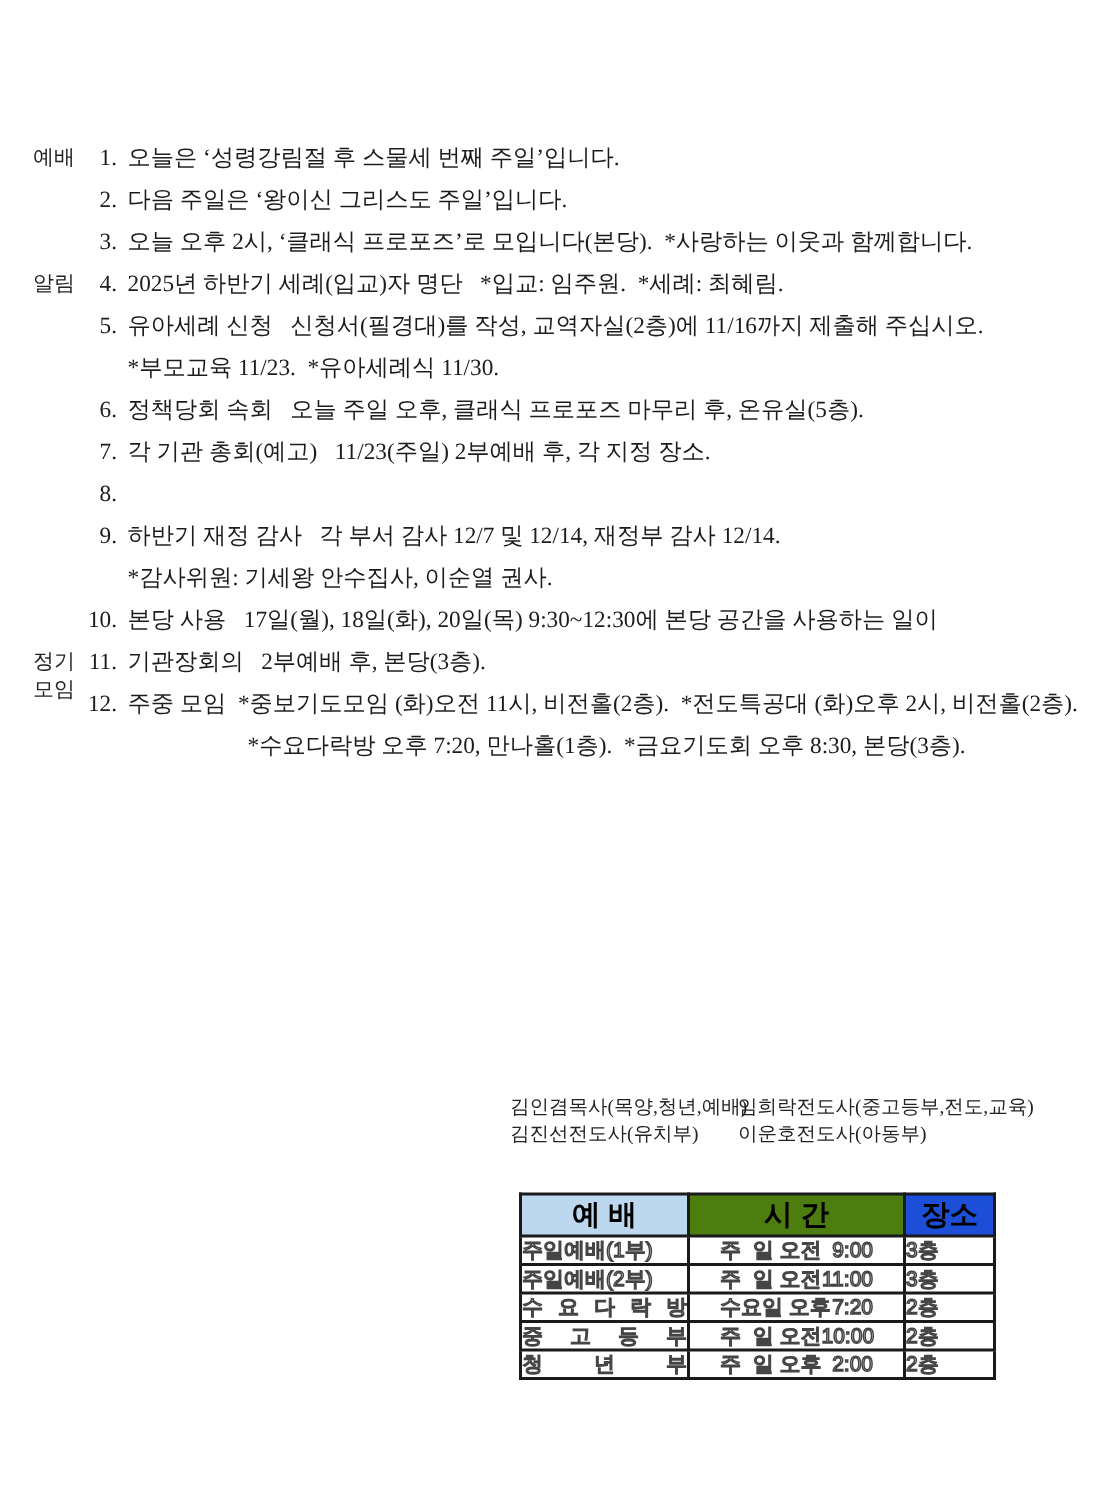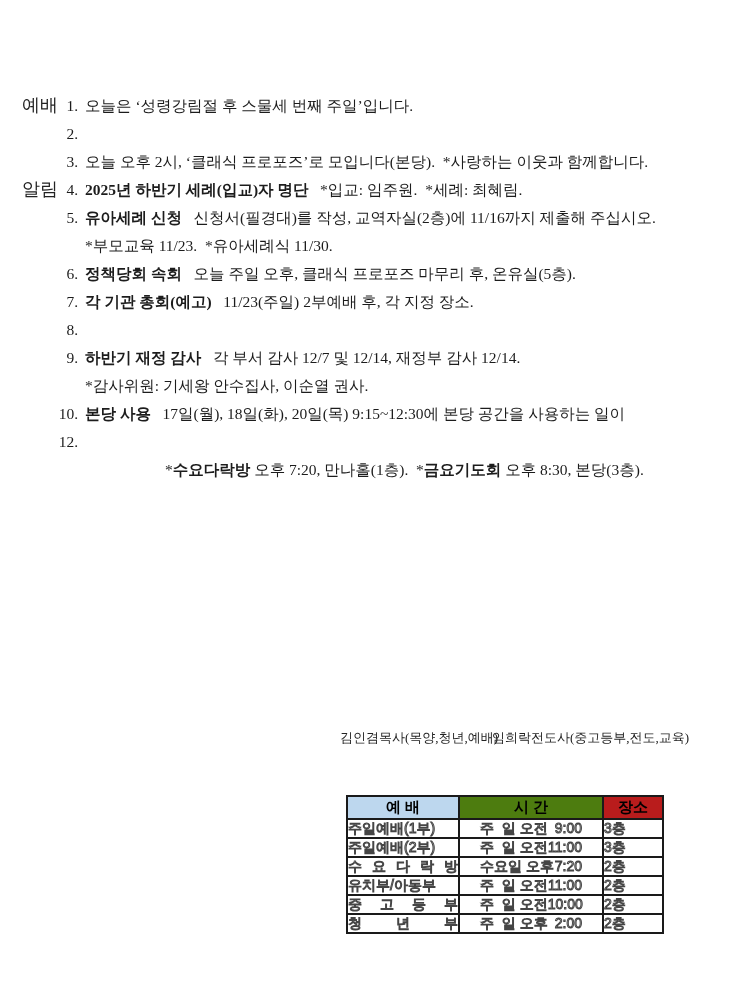--- a/index.html
+++ b/index.html
@@ -9,84 +9,87 @@
     color:#1c1c1c;overflow:hidden;
   }
   .page{position:absolute;inset:0;}
 
   
   .ann{position:absolute;left:22px;top:92px;width:712px;}
   .line{position:relative;height:28px;line-height:28px;font-size:15.5px;
         padding-left:63px;white-space:pre;}
   .line .margin-label{
     position:absolute;left:0;top:4px;width:42px;
-    font-size:18px;line-height:19px;white-space:pre-line;color:#222;}
+    font-size:14px;line-height:19px;white-space:pre-line;color:#222;}
   .line .num{position:absolute;left:14px;top:0;width:42px;text-align:right;}
-  .line .b{font-weight:bold;}
+  .line .b{font-weight:normal;}
   .line.indent2{padding-left:143px;}
 
   
   .staff{position:absolute;left:340px;top:729px;
          font-size:13px;line-height:17.5px;color:#222;}
   .staff-row{display:grid;grid-template-columns:152px auto;white-space:pre;}
 
   
   table.schedule{
     position:absolute;left:346px;top:795px;width:316px;
     border-collapse:collapse;table-layout:fixed;
     font-family:"Liberation Sans","DejaVu Sans",sans-serif;}
   table.schedule col.c1{width:112px;}
   table.schedule col.c2{width:144px;}
   table.schedule col.c3{width:60px;}
   table.schedule th{
-    height:21px;border:2px solid #1a1a1a;font-size:15px;font-weight:bold;
+    height:21px;border:2px solid #1a1a1a;font-size:19px;font-weight:bold;
     color:#000;text-align:center;padding:0;}
   table.schedule td{
     height:17px;border:2px solid #1a1a1a;font-size:14px;line-height:17px;
     padding:0;overflow:hidden;}
   .outline{color:#ffffff;-webkit-text-stroke:1px #454545;}
   @supports not (-webkit-text-stroke: 1px #000){.outline{color:#5a5a5a;}}
   td.cell-name{text-align:justify;text-align-last:justify;padding:0 5px;}
   td.cell-time .tw{display:flex;justify-content:space-between;padding:0 20px;white-space:pre;}
   td.cell-place{text-align:left;}
 </style>
 </head>
 <body>
 
 <div class="page">
   <div class="ann" id="announcements">
       <div class="line"><span class="margin-label">예배</span><span class="num">1.</span><span class="txt"><span>오늘은 ‘성령강림절 후 스물세 번째 주일’입니다.</span></span></div>
-      <div class="line"><span class="num">2.</span></div>
+      <div class="line"><span class="num">2.</span><span class="txt"><span>다음 주일은 ‘왕이신 그리스도 주일’입니다.</span></span></div>
       <div class="line"><span class="num">3.</span><span class="txt"><span>오늘 오후 2시, ‘클래식 프로포즈’로 모입니다(본당).  *사랑하는 이웃과 함께합니다.</span></span></div>
       <div class="line"><span class="margin-label">알림</span><span class="num">4.</span><span class="txt"><span class="b">2025년 하반기 세례(입교)자 명단</span><span>   *입교: 임주원.  *세례: 최혜림.</span></span></div>
       <div class="line"><span class="num">5.</span><span class="txt"><span class="b">유아세례 신청</span><span>   신청서(필경대)를 작성, 교역자실(2층)에 11/16까지 제출해 주십시오.</span></span></div>
       <div class="line"><span class="txt"><span>*부모교육 11/23.  *유아세례식 11/30.</span></span></div>
       <div class="line"><span class="num">6.</span><span class="txt"><span class="b">정책당회 속회</span><span>   오늘 주일 오후, 클래식 프로포즈 마무리 후, 온유실(5층).</span></span></div>
       <div class="line"><span class="num">7.</span><span class="txt"><span class="b">각 기관 총회(예고)</span><span>   11/23(주일) 2부예배 후, 각 지정 장소.</span></span></div>
       <div class="line"><span class="num">8.</span></div>
       <div class="line"><span class="num">9.</span><span class="txt"><span class="b">하반기 재정 감사</span><span>   각 부서 감사 12/7 및 12/14, 재정부 감사 12/14.</span></span></div>
       <div class="line"><span class="txt"><span>*감사위원: 기세왕 안수집사, 이순열 권사.</span></span></div>
-      <div class="line"><span class="num">10.</span><span class="txt"><span class="b">본당 사용</span><span>   17일(월), 18일(화), 20일(목) 9:15~12:30에 본당 공간을 사용하는 일이</span></span></div>
-      <div class="line"><span class="num">12.</span></div>
+      <div class="line"><span class="num">10.</span><span class="txt"><span class="b">본당 사용</span><span>   17일(월), 18일(화), 20일(목) 9:30~12:30에 본당 공간을 사용하는 일이</span></span></div>
+      <div class="line"><span class="margin-label">정기
+모임</span><span class="num">11.</span><span class="txt"><span class="b">기관장회의</span><span>   2부예배 후, 본당(3층).</span></span></div>
+      <div class="line"><span class="num">12.</span><span class="txt"><span class="b">주중 모임</span><span>  *</span><span class="b">중보기도모임</span><span> (화)오전 11시, 비전홀(2층).  *</span><span class="b">전도특공대</span><span> (화)오후 2시, 비전홀(2층).</span></span></div>
       <div class="line indent2"><span class="txt"><span>*</span><span class="b">수요다락방</span><span> 오후 7:20, 만나홀(1층).  *</span><span class="b">금요기도회</span><span> 오후 8:30, 본당(3층).</span></span></div>
     </div>
   <div class="staff" id="staff">
       <div class="staff-row"><span>김인겸목사(목양,청년,예배)</span><span>임희락전도사(중고등부,전도,교육)</span></div>
+      <div class="staff-row"><span>김진선전도사(유치부)</span><span>이운호전도사(아동부)</span></div>
     </div>
   <table class="schedule" id="schedule">
     <colgroup>
         <col class="c1">
         <col class="c2">
         <col class="c3">
       </colgroup>
     <thead>
         <tr>
           <th style="background: rgb(189, 215, 238);">예 배</th>
           <th style="background: #4d7c0f;">시 간</th>
-          <th style="background: #b91c1c;">장소</th>
+          <th style="background: #1d4ed8;">장소</th>
         </tr>
       </thead>
     <tbody>
         <tr>
           <td class="cell-name outline">주일예배(1부)</td>
           <td class="cell-time">
             <div class="tw outline"><span>주  일 오전</span><span>9:00</span></div>
           </td>
           <td class="cell-place outline">3층</td>
         </tr>
@@ -98,27 +101,20 @@
           <td class="cell-place outline">3층</td>
         </tr>
         <tr>
           <td class="cell-name outline">수 요 다 락 방</td>
           <td class="cell-time">
             <div class="tw outline"><span>수요일 오후</span><span>7:20</span></div>
           </td>
           <td class="cell-place outline">2층</td>
         </tr>
         <tr>
-          <td class="cell-name outline">유치부/아동부</td>
-          <td class="cell-time">
-            <div class="tw outline"><span>주  일 오전</span><span>11:00</span></div>
-          </td>
-          <td class="cell-place outline">2층</td>
-        </tr>
-        <tr>
           <td class="cell-name outline">중 고 등 부</td>
           <td class="cell-time">
             <div class="tw outline"><span>주  일 오전</span><span>10:00</span></div>
           </td>
           <td class="cell-place outline">2층</td>
         </tr>
         <tr>
           <td class="cell-name outline">청  년  부</td>
           <td class="cell-time">
             <div class="tw outline"><span>주  일 오후</span><span>2:00</span></div>

